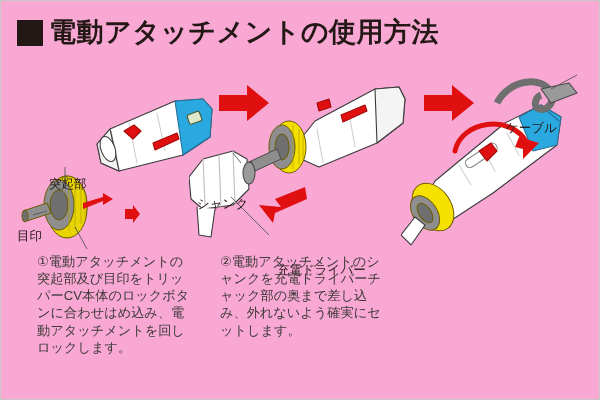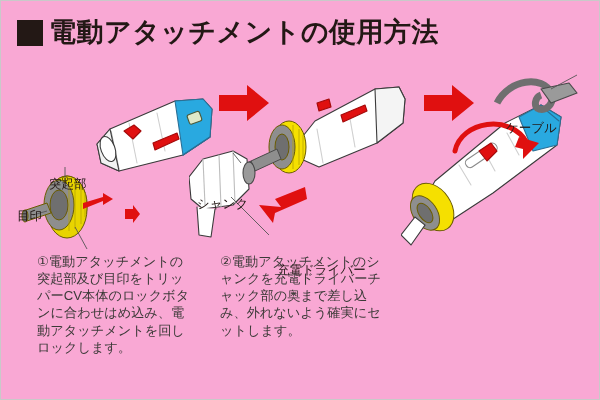--- a/index.html
+++ b/index.html
@@ -63,21 +63,21 @@
   
   .callout {
     position: absolute;
     font-size: 12.5px;
     line-height: 1;
     color: #231815;
     white-space: nowrap;
     font-family: Liberation Mono, monospace;
   }
   .lbl-totsuki { left: 48px;  top: 120px; text-align: center; }
-  .lbl-mejirushi { left: 16px; top: 152px; }
+  .lbl-mejirushi { left: 16px; top: 172px; }
   .lbl-attach  { left: 30px;  top: 206px; }
   .lbl-shank   { left: 196px; top: 140px; }
   .lbl-driver  { left: 276px; top: 206px; }
   .lbl-cable   { left: 505px; top: 64px; }
 
   
   .steps {
     position: absolute;
     left: 0;
     top: 252px;

